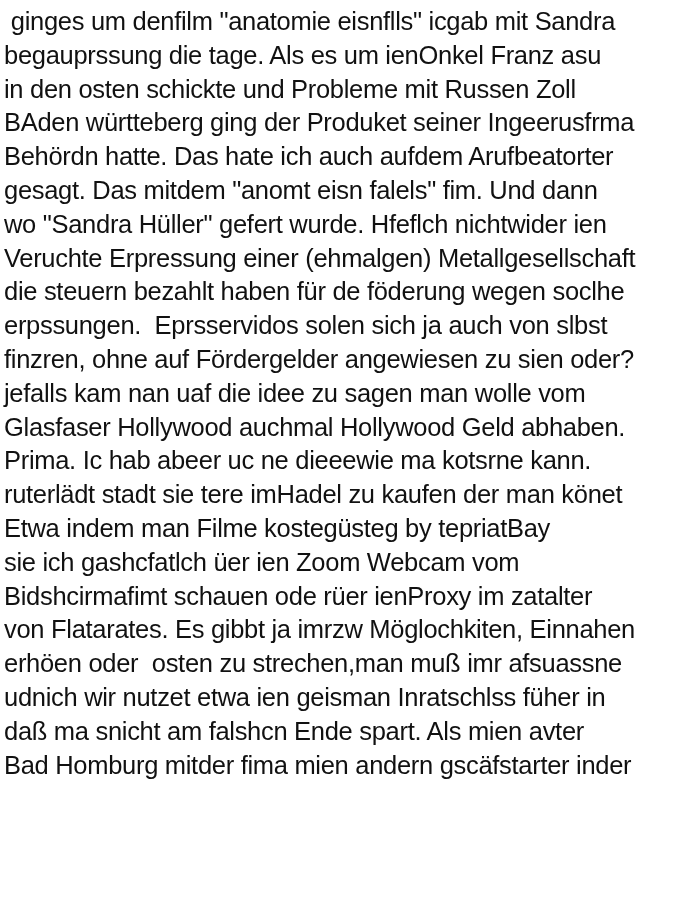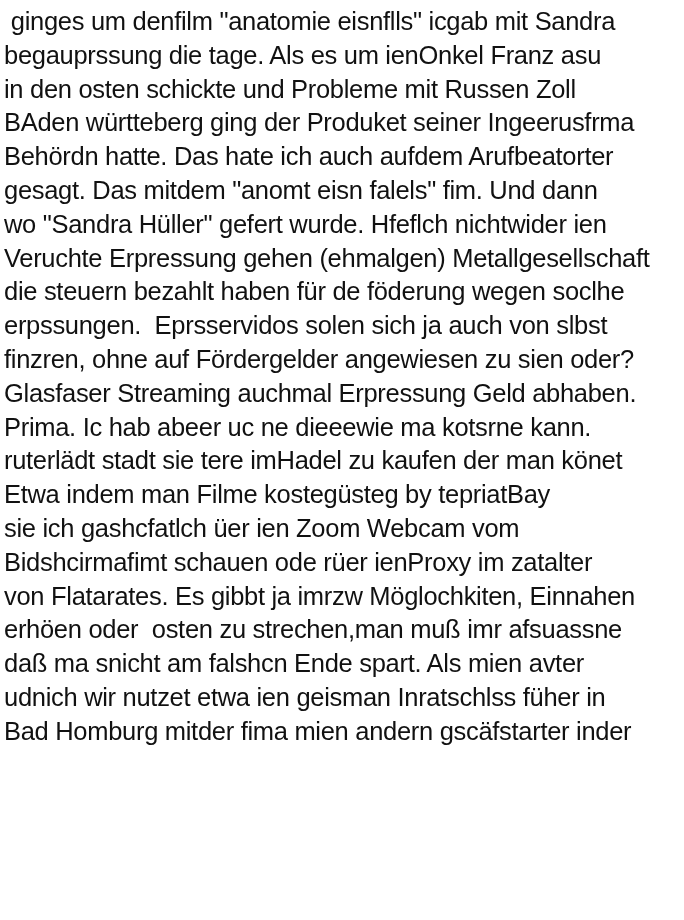--- a/index.html
+++ b/index.html
@@ -28,28 +28,29 @@
 <body>
 
 <div class="page">
   <div class="text-line"> ginges um denfilm "anatomie eisnflls" icgab mit Sandra</div>
   <div class="text-line">begauprssung die tage. Als es um ienOnkel Franz asu</div>
   <div class="text-line">in den osten schickte und Probleme mit Russen Zoll</div>
   <div class="text-line">BAden württeberg ging der Produket seiner Ingeerusfrma</div>
   <div class="text-line">Behördn hatte. Das hate ich auch aufdem Arufbeatorter</div>
   <div class="text-line">gesagt. Das mitdem "anomt eisn falels" fim. Und dann</div>
   <div class="text-line">wo "Sandra Hüller" gefert wurde. Hfeflch nichtwider ien</div>
-  <div class="text-line">Veruchte Erpressung gehen (ehmalgen) Metallgesellschaft</div>
+  <div class="text-line">Veruchte Erpressung einer (ehmalgen) Metallgesellschaft</div>
   <div class="text-line">die steuern bezahlt haben für de föderung wegen soclhe</div>
   <div class="text-line">erpssungen.  Eprsservidos solen sich ja auch von slbst</div>
   <div class="text-line">finzren, ohne auf Fördergelder angewiesen zu sien oder?</div>
-  <div class="text-line">Glasfaser Streaming auchmal Erpressung Geld abhaben.</div>
+  <div class="text-line">jefalls kam nan uaf die idee zu sagen man wolle vom</div>
+  <div class="text-line">Glasfaser Hollywood auchmal Hollywood Geld abhaben.</div>
   <div class="text-line">Prima. Ic hab abeer uc ne dieeewie ma kotsrne kann.</div>
   <div class="text-line">ruterlädt stadt sie tere imHadel zu kaufen der man könet</div>
   <div class="text-line">Etwa indem man Filme kostegüsteg by tepriatBay</div>
   <div class="text-line">sie ich gashcfatlch üer ien Zoom Webcam vom</div>
   <div class="text-line">Bidshcirmafimt schauen ode rüer ienProxy im zatalter</div>
   <div class="text-line">von Flatarates. Es gibbt ja imrzw Möglochkiten, Einnahen</div>
   <div class="text-line">erhöen oder  osten zu strechen,man muß imr afsuassne</div>
+  <div class="text-line">udnich wir nutzet etwa ien geisman Inratschlss füher in</div>
   <div class="text-line">daß ma snicht am falshcn Ende spart. Als mien avter</div>
-  <div class="text-line">udnich wir nutzet etwa ien geisman Inratschlss füher in</div>
   <div class="text-line">Bad Homburg mitder fima mien andern gscäfstarter inder</div>
 </div>
 
 </body></html>

